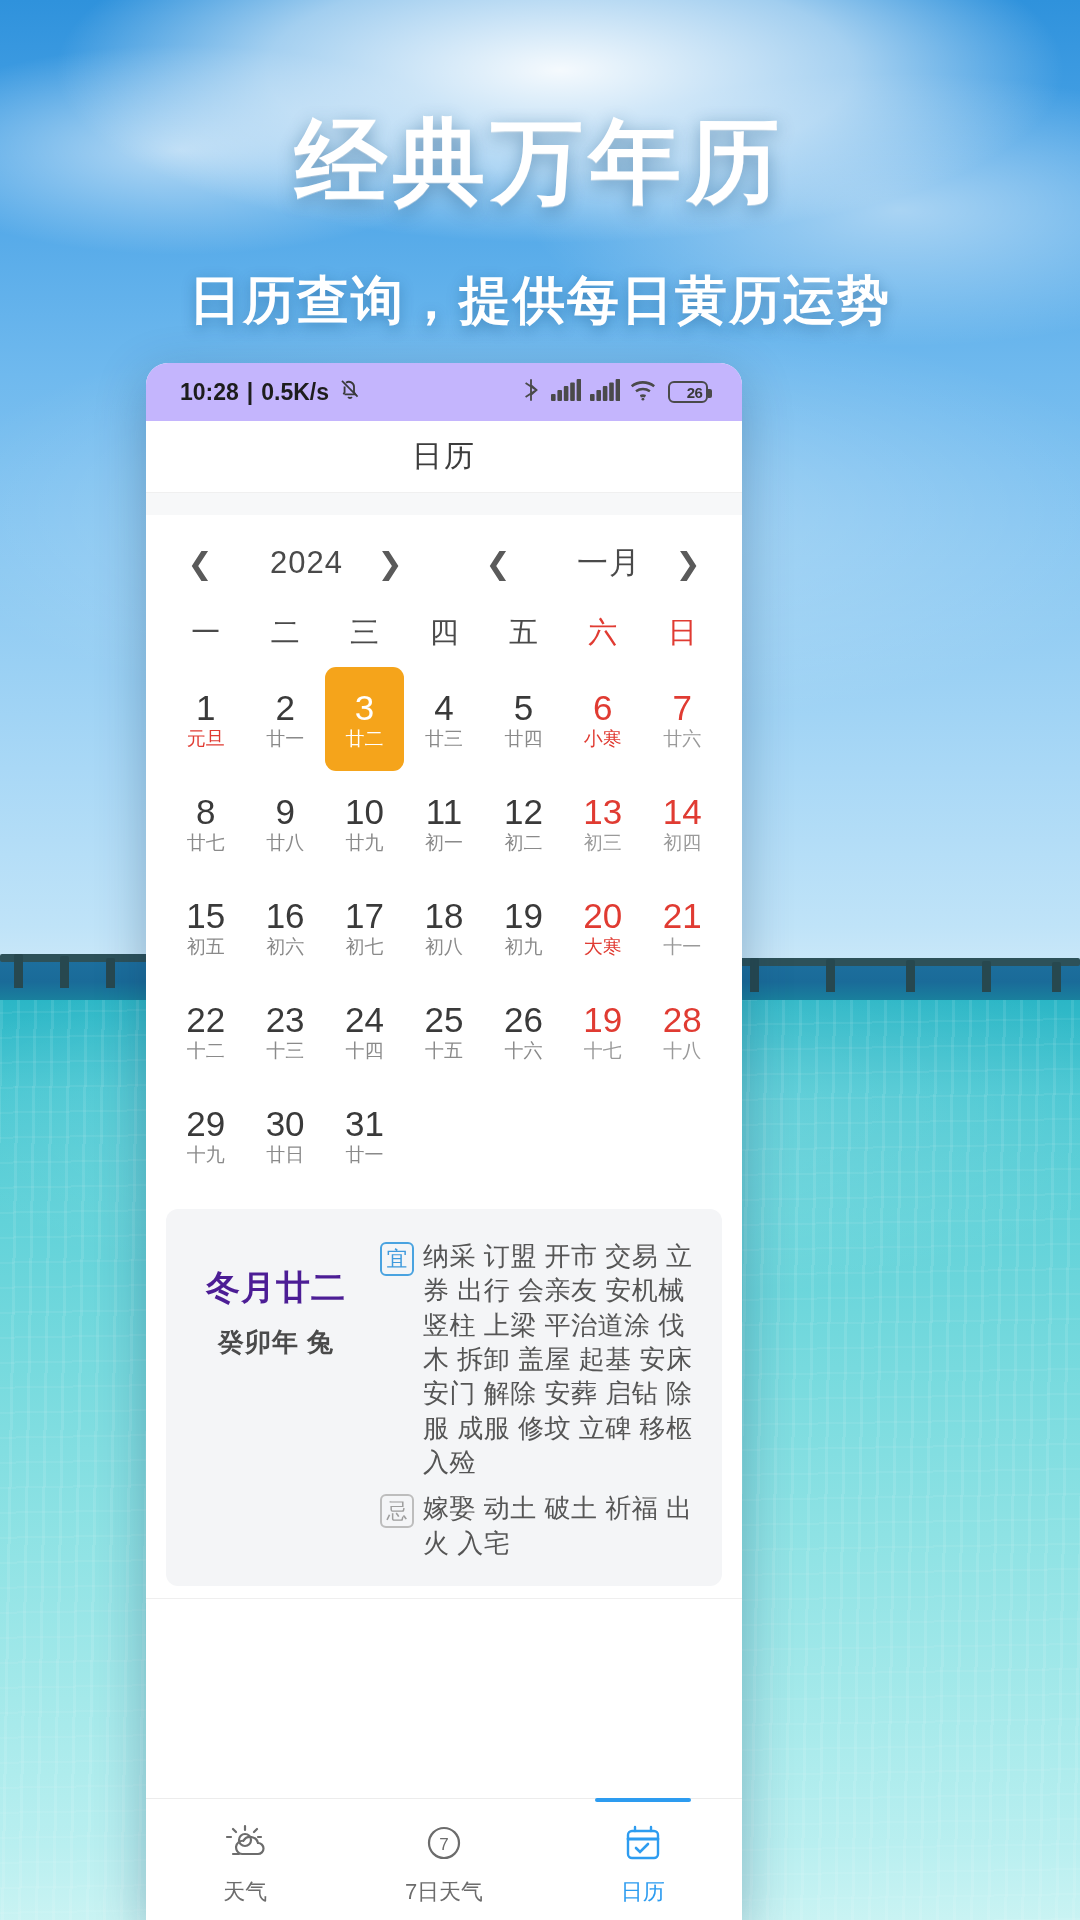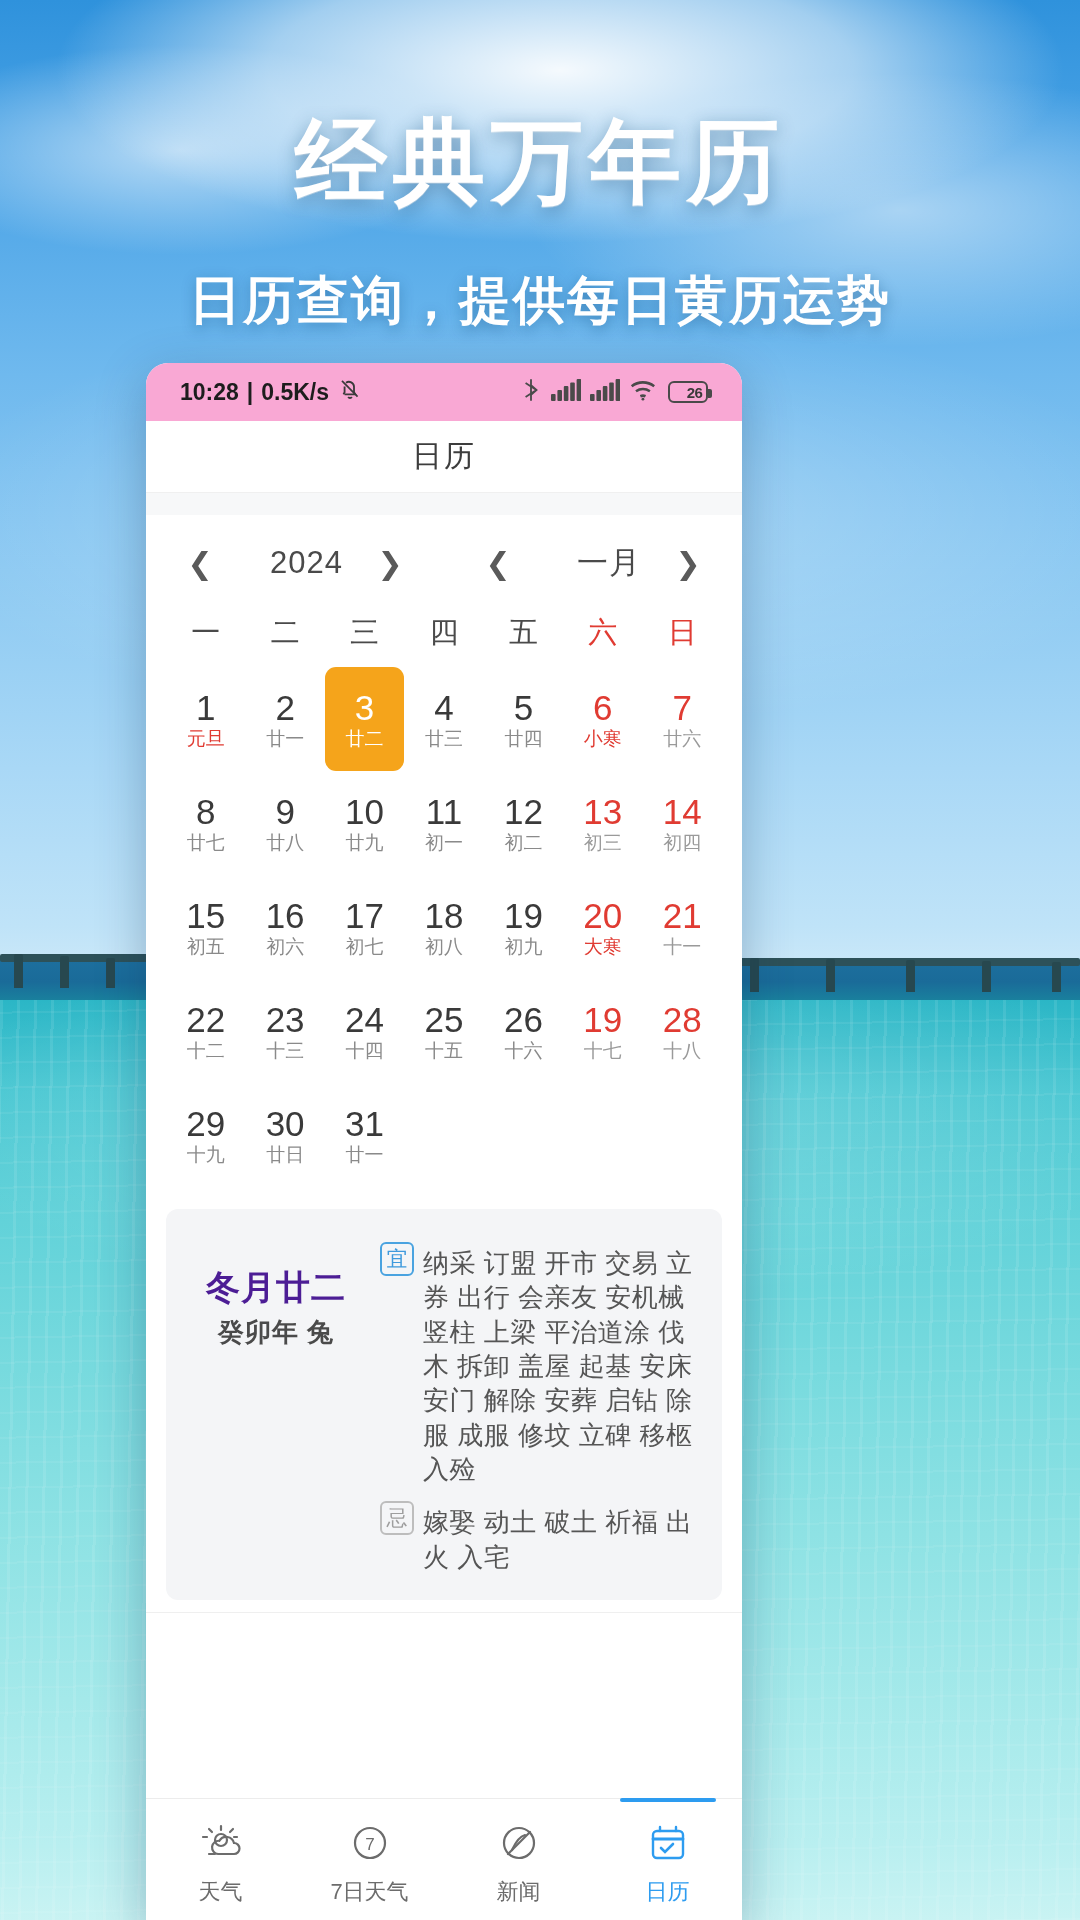--- a/index.html
+++ b/index.html
@@ -61,21 +61,21 @@
     position:absolute; left:146px; top:363px; width:596px; height:1557px;
     background:#fff; border-radius:22px 22px 0 0;
     box-shadow:0 14px 50px rgba(10,50,90,.30);
     overflow:hidden;
     display:flex; flex-direction:column;
   }
 
   
   .statusbar {
     height:58px; flex:none; display:flex; 
-    padding:0 34px; background:#f9a8d4;
+    padding:0 34px; background:#c4b5fd;
   }
   .sb-left { font-size:23px; font-weight:bold; color:#1d1d1d; letter-spacing:0; display:flex; align-items:center; gap:8px; }
   .sb-right { margin-left:auto; display:flex; align-items:center; gap:9px; }
   .ic { display:block; }
   .batt {
     width:40px; height:22px; border:2.5px solid #4a4a4a; border-radius:6px;
     display:flex; align-items:center; justify-content:center; position:relative;
   }
   .batt::after{ content:""; position:absolute; right:-6px; top:6px; width:4px; height:9px;
     background:#4a4a4a; border-radius:0 2px 2px 0; }
@@ -124,31 +124,31 @@
   .day-cell.sel .d-sub { color:#fff; }
   .day-cell.empty { cursor:default; }
 
   
   .almanac {
     flex:none; margin:12px 20px 0; background:#f4f5f7; border-radius:12px;
     display:flex; padding:30px 22px 26px; gap:16px;
   }
   .alm-left { width:176px; flex:none; text-align:center; padding-top:26px; }
   .alm-lunar { font-size:34px; font-weight:bold; color:#4c1d95; letter-spacing:1px; }
-  .alm-year { font-size:26px; font-weight:bold; color:#4a4a4a; margin-top:4px; letter-spacing:1px; }
+  .alm-year { font-size:26px; font-weight:bold; color:#4a4a4a; margin-top:14px; letter-spacing:1px; }
   .alm-right { flex:1; min-width:0; }
   .alm-line { display:flex; gap:9px; align-items:flex-start; }
   .alm-line + .alm-line { margin-top:12px; }
   .badge {
     flex:none; width:34px; height:34px; border-radius:6px; border:2px solid #4aa3e0;
     color:#3f9add; font-size:21px; display:flex; align-items:center; justify-content:center;
     margin-top:3px;
   }
   .badge.ji { border-color:#bdbdbd; color:#9e9e9e; }
-  .alm-text { font-size:26px; color:#555; line-height:1.32; letter-spacing:.5px;margin-top:7px; }
+  .alm-text { font-size:26px; color:#555; line-height:1.32; letter-spacing:.5px; }
   .alm-text.ji { color:#555; }
 
   .filler { flex:1; background:#fff; }
   .divider-soft { height:1px; background:#efefef; margin:12px 0 0; }
 
   
   .tabbar {
     flex:none; height:122px; background:#fff; display:flex;
     border-top:1px solid #ececec;
   }
@@ -454,30 +454,20 @@
       </div>
       <div class="tab">
         <div class="ti">
           <svg width="44" height="44" viewBox="0 0 44 44" fill="none" stroke="#6c6c6c" stroke-width="2.2">
             <circle cx="22" cy="22" r="15"></circle>
             <text x="22" y="29" font-size="17" font-family="Liberation Sans, sans-serif" fill="#6c6c6c" stroke="none" text-anchor="middle">7</text>
           </svg>
         </div>
         <div class="tl">7日天气</div>
       </div>
-      <div class="tab">
-        <div class="ti">
-          <svg width="44" height="44" viewBox="0 0 44 44" fill="none" stroke="#6c6c6c" stroke-width="2.2" stroke-linecap="round">
-            <circle cx="22" cy="22" r="15"></circle>
-            <path d="M15 29c5-11 9-14 13-15"></path>
-            <path d="M11 33 33 11"></path>
-          </svg>
-        </div>
-        <div class="tl">新闻</div>
-      </div>
       <div class="tab active">
         <div class="ti">
           <svg width="44" height="44" viewBox="0 0 44 44" fill="none" stroke="#2d9cf0" stroke-width="2.4" stroke-linecap="round">
             <rect x="7" y="10" width="30" height="27" rx="4"></rect>
             <path d="M7 18h30" stroke-width="2.8"></path>
             <path d="M14 10V6M30 10V6"></path>
             <path d="M15 27l4 4 8-8" stroke-width="2.6"></path>
           </svg>
         </div>
         <div class="tl">日历</div>

